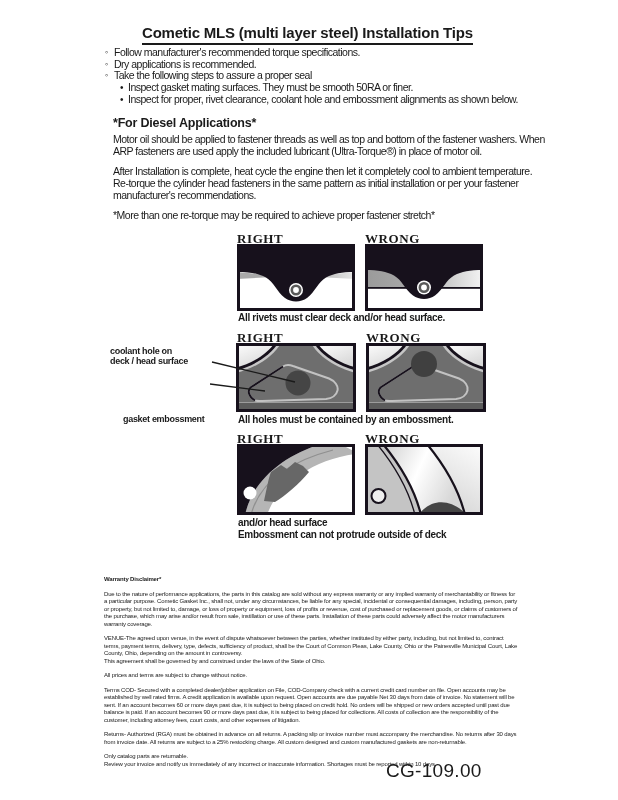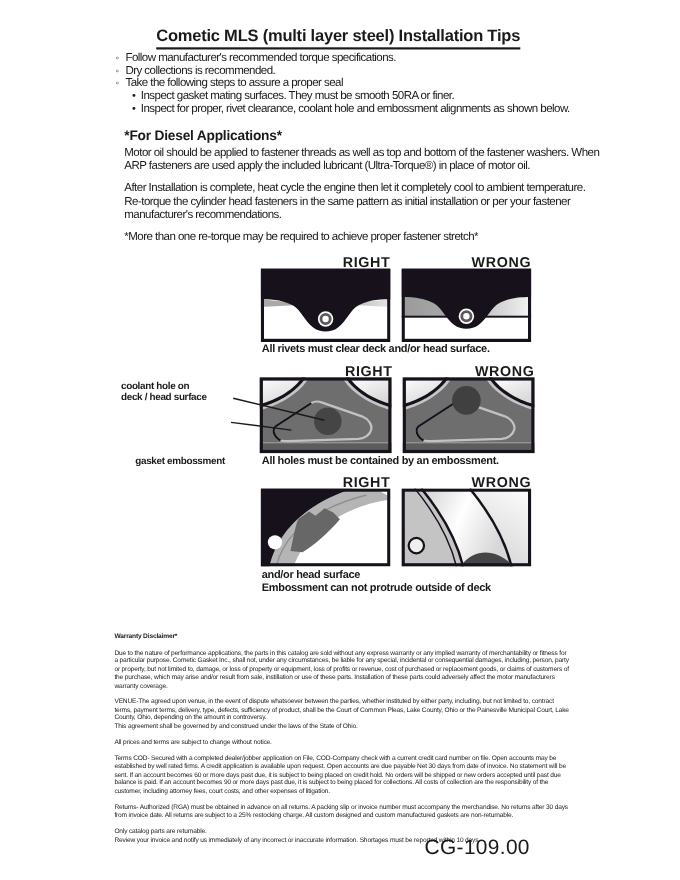--- a/index.html
+++ b/index.html
@@ -8,21 +8,21 @@
   .abs{position:absolute;}
   .title{font-size:15px;font-weight:bold;letter-spacing:-0.2px;
          border-bottom:2px solid #1a1a1a;padding-bottom:2px;white-space:nowrap;}
   .body-txt{font-size:10.5px;letter-spacing:-0.5px;line-height:12.2px;}
   .bullets{font-size:10.5px;letter-spacing:-0.5px;line-height:11.7px;width:430px;}
   .b-row{display:flex;}
   .b-glyph{width:9px;flex:0 0 9px;font-size:9px;line-height:11.7px;}
   .sb-row{display:flex;margin-left:15px;}
   .sb-glyph{width:8px;flex:0 0 8px;font-size:10px;line-height:11.7px;}
   .diesel-h{font-size:12.5px;font-weight:bold;letter-spacing:-0.2px;}
-  .rw-label{font-size:13px;font-weight:bold;letter-spacing:0.6px;text-align:right;width:118px;}
+  .rw-label{font-size:13px;font-weight:bold;letter-spacing:0.6px;text-align:left;width:118px;font-family:Liberation Serif, serif;}
   .caption{font-size:10px;font-weight:bold;letter-spacing:-0.3px;line-height:11.5px;}
   .callout{font-size:9px;font-weight:bold;letter-spacing:-0.3px;line-height:10px;text-align:left;width:101px;}
   .fineprint{width:414px;font-size:6px;letter-spacing:-0.15px;line-height:7.5px;color:#222;}
   .fineprint p{margin:0 0 7px 0;}
   .fineprint .fp-h{font-weight:bold;margin-bottom:7px;}
   .page-code{font-size:19px;letter-spacing:0.3px;}
   svg{display:block;}
 </style>
 </head>
 <body>
@@ -31,21 +31,21 @@
 
   <div class="abs title" style="left:100px;top:24px;margin-left:42px;">Cometic MLS (multi layer steel) Installation Tips</div>
 
   <div class="abs bullets" style="left:105px;top:47px;">
     <div class="b-row">
       <span class="b-glyph">◦</span>
       <span>Follow manufacturer's recommended torque specifications.</span>
     </div>
     <div class="b-row">
       <span class="b-glyph">◦</span>
-      <span>Dry collections is recommended.</span>
+      <span>Dry applications is recommended.</span>
     </div>
     <div class="b-row">
       <span class="b-glyph">◦</span>
       <span>Take the following steps to assure a proper seal</span>
     </div>
     <div class="sb-row">
       <span class="sb-glyph">•</span>
       <span>Inspect gasket mating surfaces.  They must be smooth 50RA or finer.</span>
     </div>
     <div class="sb-row">

